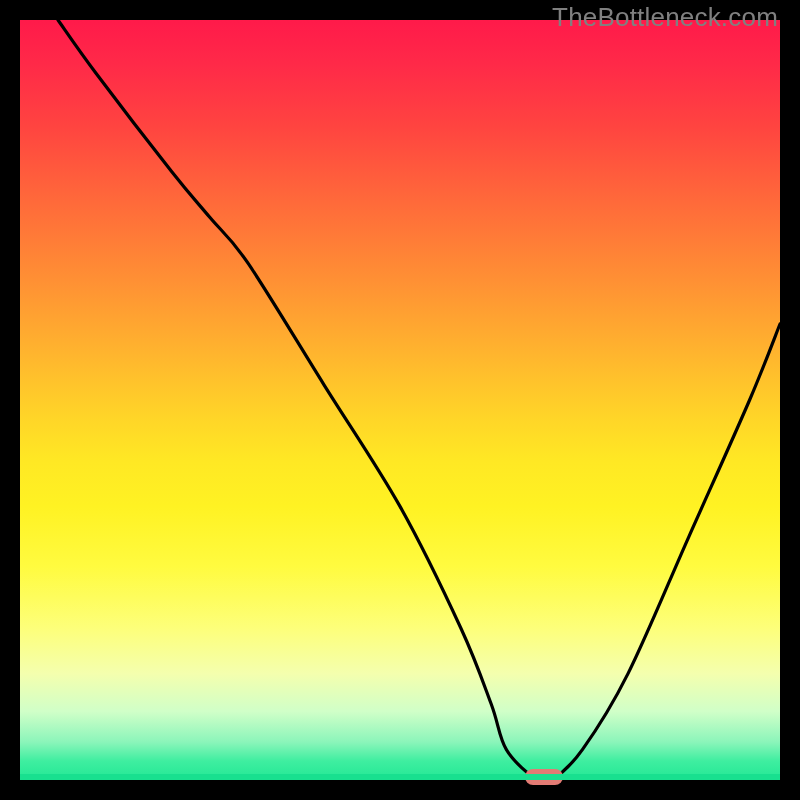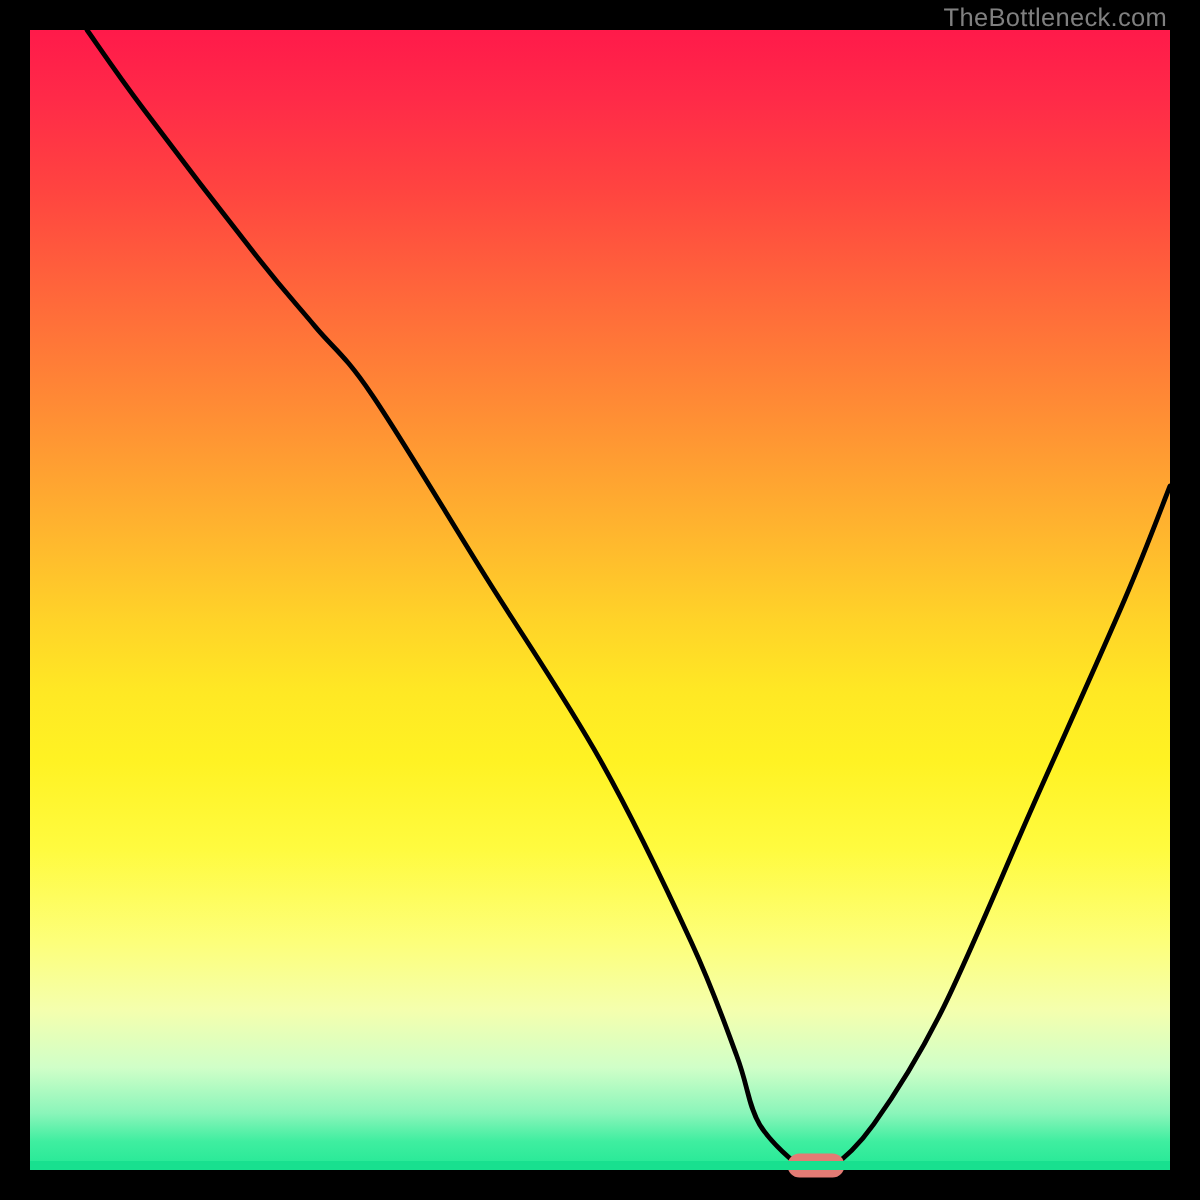--- a/index.html
+++ b/index.html
@@ -39,21 +39,21 @@
       #3feea0 97.5%,
       #22e895 100%
     );
   }
   .watermark {
     position: absolute;
     top: 2px;
     right: 22px;
     color: #808080;
     font-family: Arial, Helvetica, sans-serif;
-    font-size: 17px;
+    font-size: 26px;
     letter-spacing: 0.2px;
     user-select: none;
   }
   svg.curve {
     position: absolute;
     left: 0;
     top: 0;
     width: 760px;
     height: 760px;
     overflow: visible;

